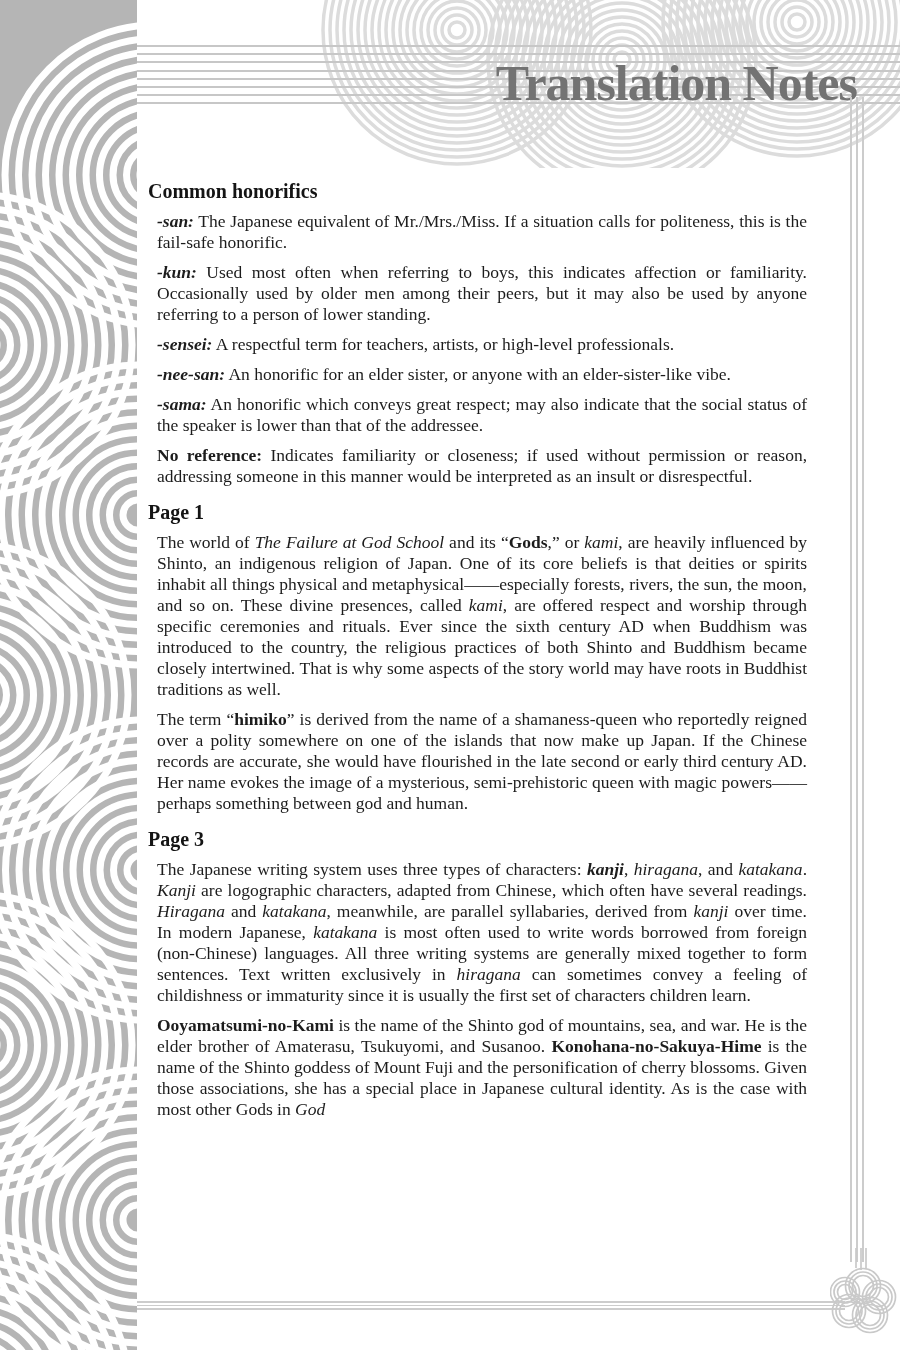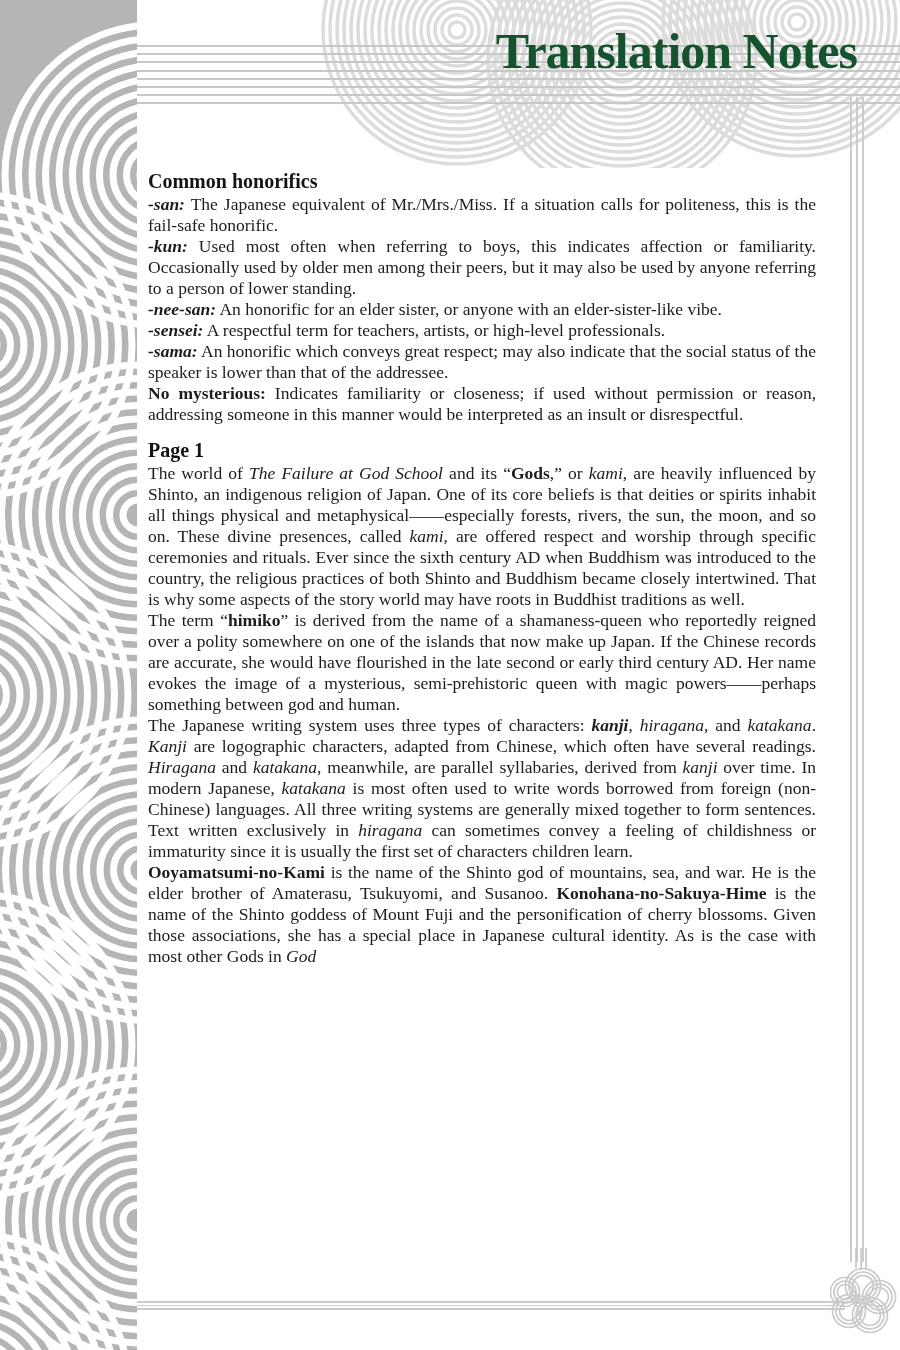--- a/index.html
+++ b/index.html
@@ -21,54 +21,54 @@
     background:repeating-linear-gradient(to bottom, #c7c7c7 0px, #c7c7c7 2px, transparent 2px, transparent 8.2px);
   }
 
   
   .header-knot {
     position:absolute; left:137px; top:0; width:763px; height:168px;
     overflow:hidden;
   }
 
   .page-title {
-    position:absolute; top:24px; right:43px;
+    position:absolute; top:56px; right:43px;
     font-weight:bold; font-size:50px; line-height:1.1;
-    letter-spacing:-1px; color:#14532d; white-space:nowrap;
+    letter-spacing:-1px; color:#737373; white-space:nowrap;
   }
 
   
   .vertical-rule {
     position:absolute; left:850px; top:97px; width:14px; height:1165px;
     background:repeating-linear-gradient(to right, #cccccc 0px, #cccccc 2px, transparent 2px, transparent 6px);
   }
 
   
   .bottom-rule {
     position:absolute; left:137px; top:1301px; width:708px; height:9px;
     background:repeating-linear-gradient(to bottom, #cccccc 0px, #cccccc 2px, transparent 2px, transparent 3.5px);
   }
 
   .corner-knot {
     position:absolute; left:830px; top:1248px; width:70px; height:100px;
   }
 
   
   .content {
-    position:absolute; left:148px; top:170px; width:668px;
+    position:absolute; left:148px; top:180px; width:668px;
     color:#1c1c1c; font-size:17.5px; line-height:21px;
     text-align:justify;
     font-family:Liberation Serif, serif;
   }
   .content h2 {
     font-size:20px; line-height:22px; margin:14px 0 2px 0;
     color:#141414; text-align:left;
   }
   .content section:first-child h2 { margin-top:0; }
-  .content p { margin:0; }
+  .content p { margin:9px; }
   .content p.para-gap { margin-top:17px; }
   .b  { font-weight:bold; }
   .it { font-style:italic; }
 </style>
 </head>
 <body>
 
 <div class="left-band">
   <svg width="137" height="1350" viewBox="0 0 137 1350" xmlns="http://www.w3.org/2000/svg">
     <rect x="0" y="0" width="137" height="1350" fill="#b5b5b5"></rect>
@@ -162,31 +162,32 @@
       </g>
     </g>
   </svg>
 </div>
 
 <main class="content">
     <section>
       <h2>Common honorifics</h2>
       <p><span class="b it">-san:</span><span> The Japanese equivalent of Mr./Mrs./Miss. If a situation calls for politeness, this is the fail-safe honorific.</span></p>
       <p><span class="b it">-kun:</span><span> Used most often when referring to boys, this indicates affection or familiarity. Occasionally used by older men among their peers, but it may also be used by anyone referring to a person of lower standing.</span></p>
+      <p><span class="b it">-sensei:</span><span> A respectful term for teachers, artists, or high-level professionals.</span></p>
       <p><span class="b it">-nee-san:</span><span> An honorific for an elder sister, or anyone with an elder-sister-like vibe.</span></p>
-      <p><span class="b it">-sensei:</span><span> A respectful term for teachers, artists, or high-level professionals.</span></p>
       <p><span class="b it">-sama:</span><span> An honorific which conveys great respect; may also indicate that the social status of the speaker is lower than that of the addressee.</span></p>
-      <p><span class="b">No mysterious:</span><span> Indicates familiarity or closeness; if used without permission or reason, addressing someone in this manner would be interpreted as an insult or disrespectful.</span></p>
+      <p><span class="b">No reference:</span><span> Indicates familiarity or closeness; if used without permission or reason, addressing someone in this manner would be interpreted as an insult or disrespectful.</span></p>
     </section>
     <section>
       <h2>Page 1</h2>
       <p><span>The world of </span><span class="it">The Failure at God School</span><span> and its “</span><span class="b">Gods</span><span>,” or </span><span class="it">kami</span><span>, are heavily influenced by Shinto, an indigenous religion of Japan. One of its core beliefs is that deities or spirits inhabit all things physical and metaphysical——especially forests, rivers, the sun, the moon, and so on. These divine presences, called </span><span class="it">kami</span><span>, are offered respect and worship through specific ceremonies and rituals. Ever since the sixth century AD when Buddhism was introduced to the country, the religious practices of both Shinto and Buddhism became closely intertwined. That is why some aspects of the story world may have roots in Buddhist traditions as well.</span></p>
     </section>
     <section>
       <p><span>The term “</span><span class="b">himiko</span><span>” is derived from the name of a shamaness-queen who reportedly reigned over a polity somewhere on one of the islands that now make up Japan. If the Chinese records are accurate, she would have flourished in the late second or early third century AD. Her name evokes the image of a mysterious, semi-prehistoric queen with magic powers——perhaps something between god and human.</span></p>
     </section>
     <section>
+      <h2>Page 3</h2>
       <p><span>The Japanese writing system uses three types of characters: </span><span class="b it">kanji</span><span>, </span><span class="it">hiragana</span><span>, and </span><span class="it">katakana</span><span>. </span><span class="it">Kanji</span><span> are logographic characters, adapted from Chinese, which often have several readings. </span><span class="it">Hiragana</span><span> and </span><span class="it">katakana</span><span>, meanwhile, are parallel syllabaries, derived from </span><span class="it">kanji</span><span> over time. In modern Japanese, </span><span class="it">katakana</span><span> is most often used to write words borrowed from foreign (non-Chinese) languages. All three writing systems are generally mixed together to form sentences. Text written exclusively in </span><span class="it">hiragana</span><span> can sometimes convey a feeling of childishness or immaturity since it is usually the first set of characters children learn.</span></p>
     </section>
     <section>
       <p><span class="b">Ooyamatsumi-no-Kami</span><span> is the name of the Shinto god of mountains, sea, and war. He is the elder brother of Amaterasu, Tsukuyomi, and Susanoo. </span><span class="b">Konohana-no-Sakuya-Hime</span><span> is the name of the Shinto goddess of Mount Fuji and the personification of cherry blossoms. Given those associations, she has a special place in Japanese cultural identity. As is the case with most other Gods in </span><span class="it">God</span></p>
     </section>
   </main>
 
 </body></html>

